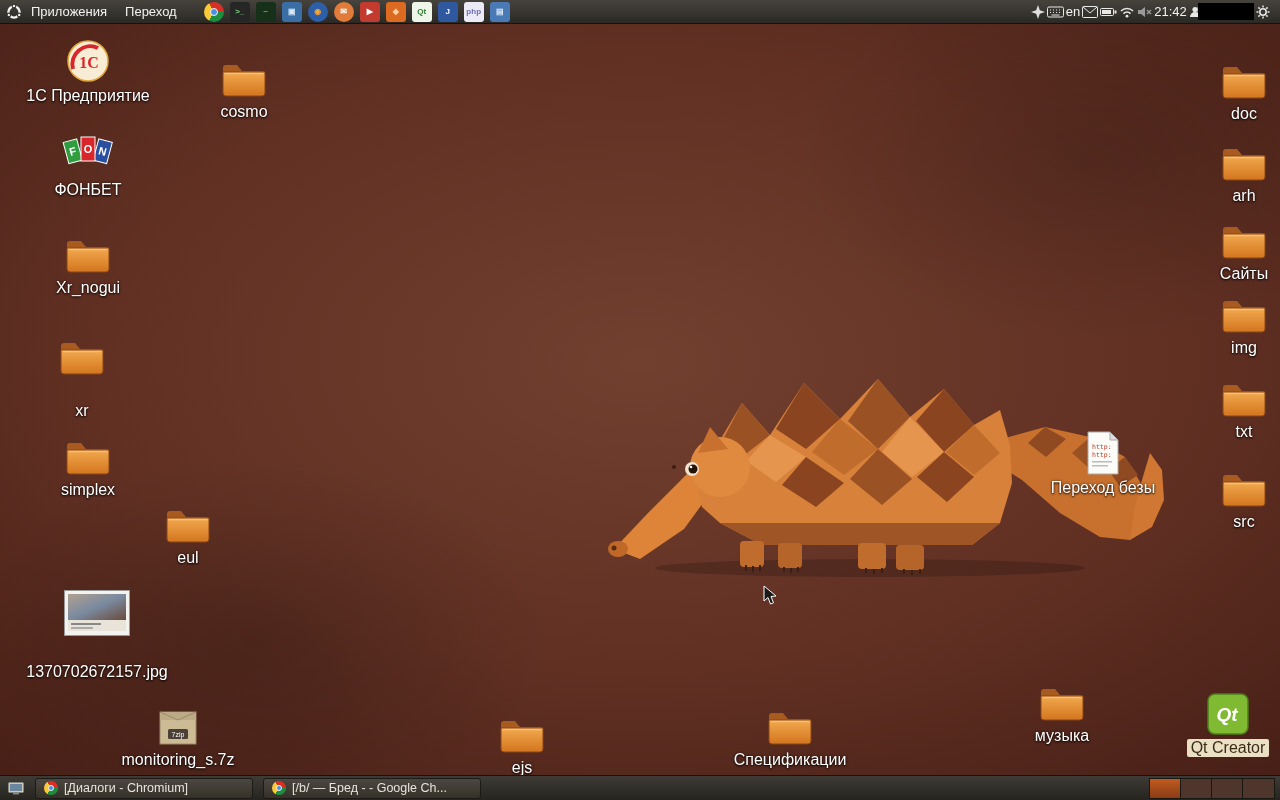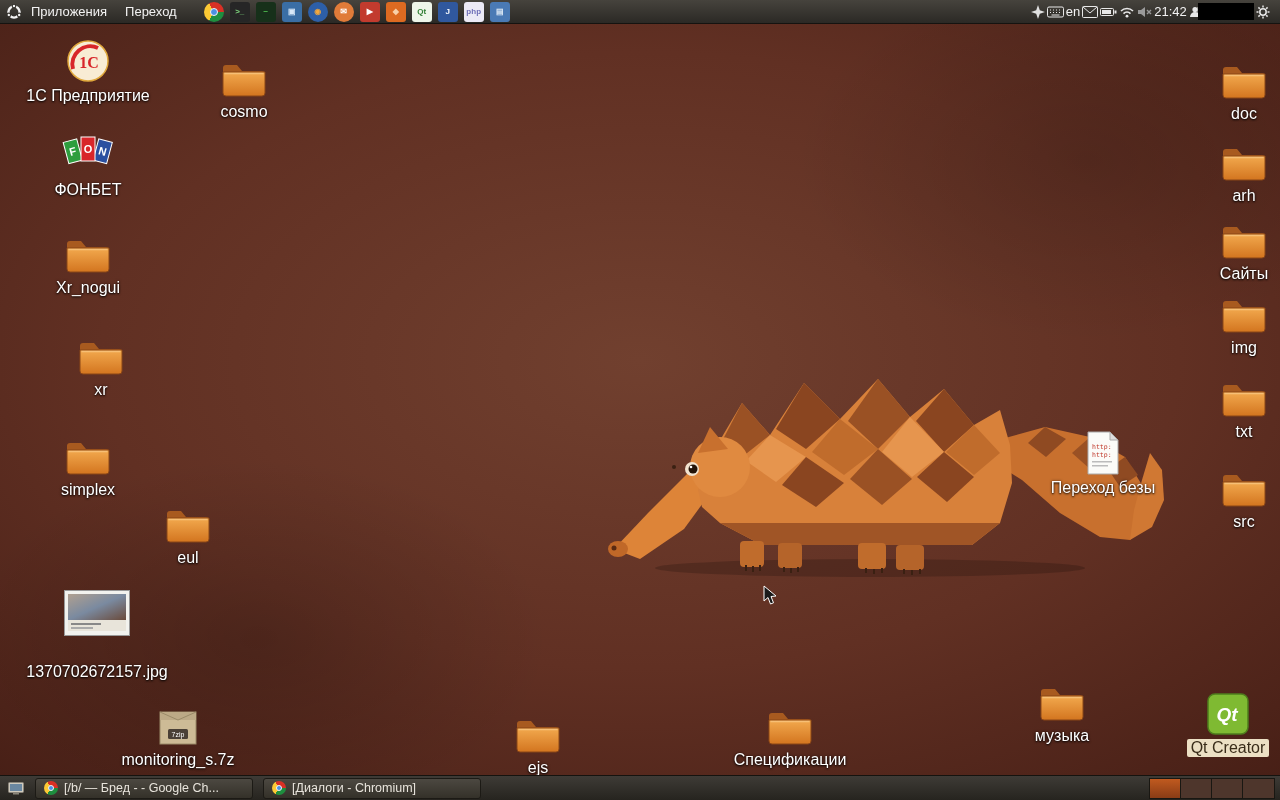--- a/index.html
+++ b/index.html
@@ -164,21 +164,21 @@
         <div class="dicon" style="left: 33px; top: 228px;">
           <div class="glyph">
             <svg width="46" height="38" viewBox="0 0 46 38">
               <path d="M2,6 a3,3 0 0 1 3,-3 h11 l5,6 h20 a3,3 0 0 1 3,3 v2 H2 z" fill="#a85a1f"></path>
               <path d="M2,10 h42 v21 a3,3 0 0 1 -3,3 H5 a3,3 0 0 1 -3,-3 z" fill="url(#folderGrad)" stroke="#8a4617"></path>
               <path d="M3.5,11.5 h39" stroke="#ffd9a0" stroke-width="1.5" opacity="0.5"></path>
             </svg>
           </div>
           <div class="label">Xr_nogui</div>
         </div>
-        <div class="dicon" style="left: 46px; top: 330px;">
+        <div class="dicon" style="left: 27px; top: 330px; gap: 21px;">
           <div class="glyph">
             <svg width="46" height="38" viewBox="0 0 46 38">
               <path d="M2,6 a3,3 0 0 1 3,-3 h11 l5,6 h20 a3,3 0 0 1 3,3 v2 H2 z" fill="#a85a1f"></path>
               <path d="M2,10 h42 v21 a3,3 0 0 1 -3,3 H5 a3,3 0 0 1 -3,-3 z" fill="url(#folderGrad)" stroke="#8a4617"></path>
               <path d="M3.5,11.5 h39" stroke="#ffd9a0" stroke-width="1.5" opacity="0.5"></path>
             </svg>
           </div>
           <div class="label">xr</div>
         </div>
         <div class="dicon" style="left: 33px; top: 430px;">
@@ -218,21 +218,21 @@
             <svg width="48" height="44" viewBox="0 0 48 44">
               <rect x="6" y="8" width="36" height="32" fill="#cdbb96" stroke="#9a8a68"></rect>
               <rect x="6" y="8" width="36" height="8" fill="#bca986"></rect>
               <path d="M6,8 L24,16 L42,8" fill="none" stroke="#9a8a68"></path>
               <rect x="14" y="25" width="20" height="10" rx="1.5" fill="#4a4036"></rect>
               <text x="24" y="32.5" font-size="7" fill="#fff" text-anchor="middle" font-family="Liberation Sans, sans-serif">7zip</text>
             </svg>
           </div>
           <div class="label">monitoring_s.7z</div>
         </div>
-        <div class="dicon" style="left: 483px; top: 708px;">
+        <div class="dicon" style="left: 467px; top: 708px;">
           <div class="glyph">
             <svg width="46" height="38" viewBox="0 0 46 38">
               <path d="M2,6 a3,3 0 0 1 3,-3 h11 l5,6 h20 a3,3 0 0 1 3,3 v2 H2 z" fill="#a85a1f"></path>
               <path d="M2,10 h42 v21 a3,3 0 0 1 -3,3 H5 a3,3 0 0 1 -3,-3 z" fill="url(#folderGrad)" stroke="#8a4617"></path>
               <path d="M3.5,11.5 h39" stroke="#ffd9a0" stroke-width="1.5" opacity="0.5"></path>
             </svg>
           </div>
           <div class="label">ejs</div>
         </div>
         <div class="dicon" style="left: 735px; top: 700px;">
@@ -438,27 +438,27 @@
         <rect x="0.5" y="0.5" width="15" height="10" rx="1" fill="#cfcabe" stroke="#8a857a"></rect>
         <rect x="2" y="2" width="12" height="7" fill="#6a87a0"></rect>
         <rect x="5" y="11" width="6" height="1.5" fill="#8a857a"></rect>
       </svg>
     </span>
     <div class="win-list" id="win-list">
         <div class="task-btn">
           <div class="chromium-mini" style="width: 14px; height: 14px;">
             <div class="chromium-core" style="width: 6px; height: 6px;"></div>
           </div>
-          <span class="task-title">[/b/ — Бред - - Google Ch...</span>
+          <span class="task-title">[Диалоги - Chromium]</span>
         </div>
         <div class="task-btn">
           <div class="chromium-mini" style="width: 14px; height: 14px;">
             <div class="chromium-core" style="width: 6px; height: 6px;"></div>
           </div>
-          <span class="task-title">[Диалоги - Chromium]</span>
+          <span class="task-title">[/b/ — Бред - - Google Ch...</span>
         </div>
       </div>
     <div class="workspaces" id="workspaces">
         <div class="ws active"></div>
         <div class="ws"></div>
         <div class="ws"></div>
         <div class="ws"></div>
       </div>
   </div>
 

